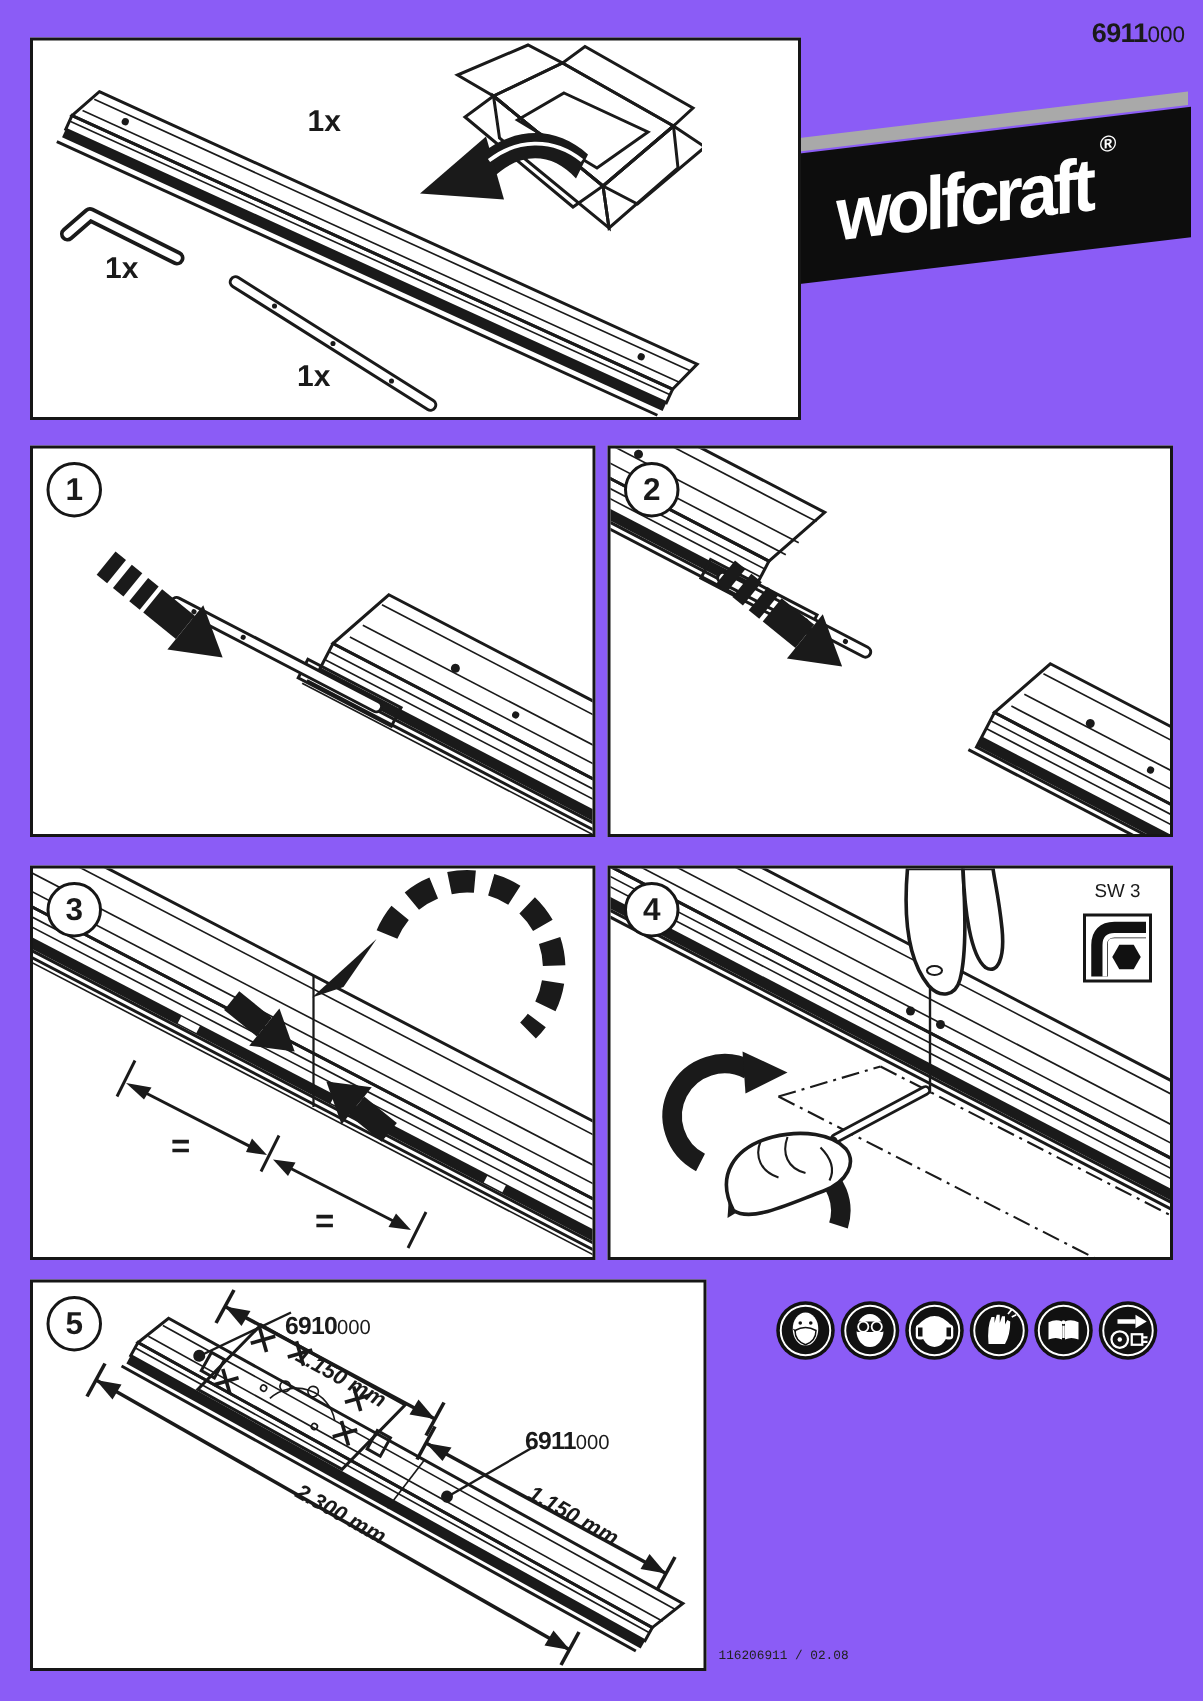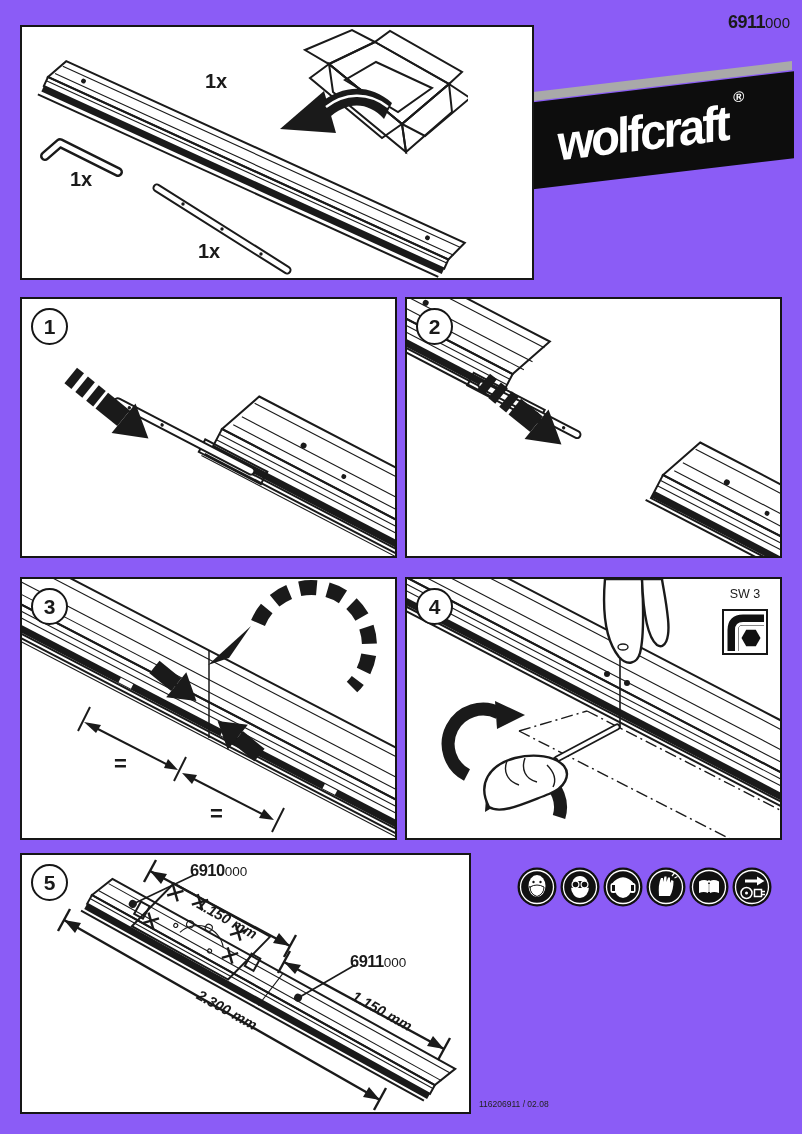--- a/index.html
+++ b/index.html
@@ -32,21 +32,21 @@
       box-sizing:border-box;background:#fff;z-index:6;}
   .logo{position:absolute;left:497px;top:58px;width:300px;height:140px;}
   .logo-stripe{position:absolute;left:2px;top:38px;width:293px;height:9px;background:#a9a9a9;
       transform:skewY(-6.8deg);transform-origin:left top;}
   .logo-band{position:absolute;left:5px;top:48px;width:292px;height:87px;background:#0d0d0d;
       transform:skewY(-6.8deg);transform-origin:left top;
       display:flex;align-items:center;justify-content:center;}
   .logo-text{color:#fff;font-weight:700;font-size:50px;letter-spacing:-3px;transform:scaleX(.94);}
   .logo-reg{color:#fff;font-size:15px;position:relative;top:-25px;left:0px;font-weight:700;}
   .safety-row{position:absolute;left:517px;top:867px;display:flex;gap:3px;}
-  .print-code{position:absolute;left:479px;top:1099px;font-size:8.5px;color:#222;}
+  .print-code{position:absolute;left:479px;top:1099px;font-size:8.5px;color:#222;font-family:Liberation Mono, monospace;}
   .address{position:absolute;left:658px;top:1050px;font-size:11px;font-weight:700;line-height:15.5px;}
   .lineart{stroke:#1a1a1a;fill:none;stroke-width:2;}
   .thin{stroke:#1a1a1a;fill:none;stroke-width:1.1;}
   .blk{fill:#1a1a1a;stroke:none;}
 </style>
 </head>
 <body>
 
 <div class="page">
 
@@ -357,21 +357,21 @@
         <polygon points="422,194 405,191 411,181" class="blk" stroke="none"></polygon>
       </g>
       <g stroke="#1a1a1a" stroke-width="2.4">
         <line x1="36" y1="76" x2="48" y2="54"></line>
         <line x1="352" y1="255" x2="364" y2="233"></line>
         <line x1="42" y1="65" x2="358" y2="245"></line>
         <polygon points="42,65 53,78 59,68" class="blk" stroke="none"></polygon>
         <polygon points="358,245 341,242 347,232" class="blk" stroke="none"></polygon>
       </g>
     </svg>
-    <span class="pl" style="left:168px;top:6px;"><span class="pl-main">6910</span><span class="pl-suffix">000</span></span>
+    <span class="pl" style="left:168px;top:20px;"><span class="pl-main">6910</span><span class="pl-suffix">000</span></span>
     <span class="pl" style="left:328px;top:97px;"><span class="pl-main">6911</span><span class="pl-suffix">000</span></span>
     <span class="dim-label" style="left:160px;top:56px;">1.150 mm</span>
     <span class="dim-label" style="left:315px;top:148px;">1.150 mm</span>
     <span class="dim-label" style="left:160px;top:147px;">2.300 mm</span>
   </section>
 
   <div class="safety-row">
     <svg width="40" height="40" viewBox="0 0 40 40" aria-label="wear-dust-mask">
       <circle cx="20" cy="20" r="19.5" fill="#111"></circle>
         <circle cx="20" cy="20" r="16.5" fill="none" stroke="#fff" stroke-width="1.3"></circle>

